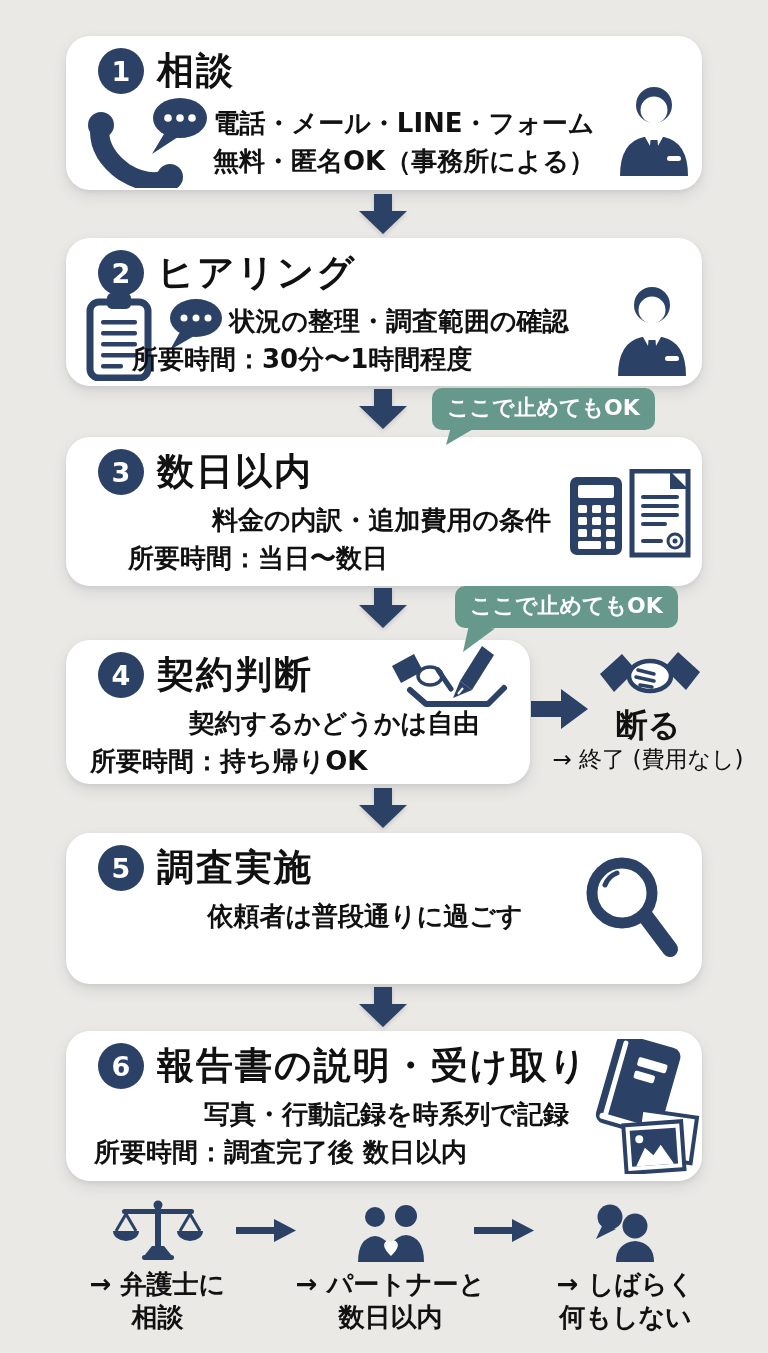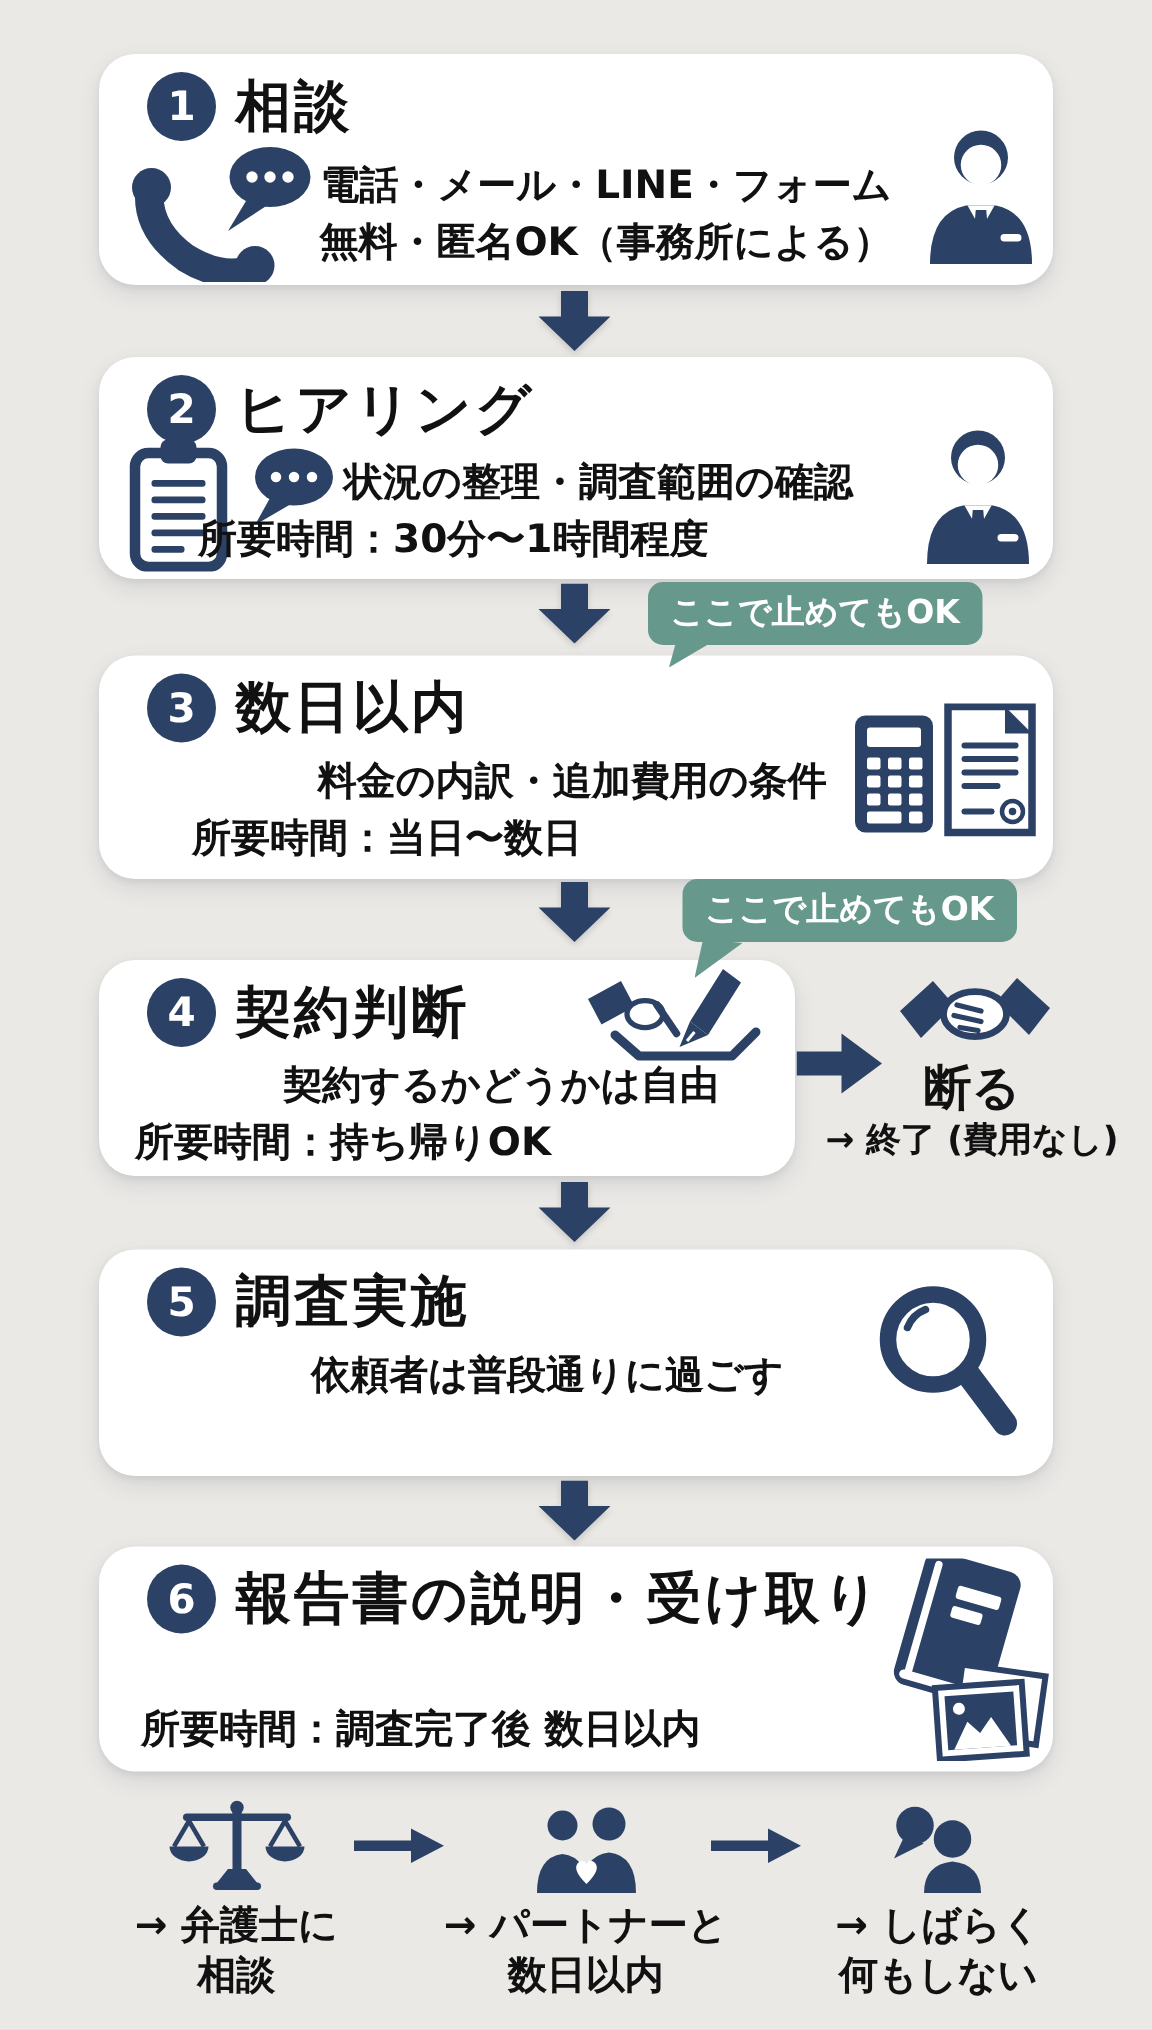--- a/index.html
+++ b/index.html
@@ -53,21 +53,21 @@
           background:var(--green);clip-path:polygon(0 100%,18% 0,100% 10%);}
   .bub1{left:432px;top:388px;}
   .bub2{left:455px;top:586px;}
   .bub2::after{left:8px;bottom:-24px;width:32px;height:26px;}
 
   .side-arrow{position:absolute;left:531px;top:688px;line-height:0;}
   .handshake-wrap{position:absolute;left:598px;top:644px;line-height:0;}
   .decline-label{position:absolute;left:563px;top:704px;width:170px;text-align:center;
                  font-size:32px;font-weight:bold;color:var(--text);}
   .decline-result{position:absolute;left:533px;top:744px;width:230px;text-align:center;
-                 font-size:23px;font-weight:bold;color:var(--text);white-space:nowrap;}
+                 font-size:23px;font-weight:normal;color:var(--text);white-space:nowrap;}
 
   .alt{position:absolute;top:1198px;text-align:center;}
   .alt1{left:55px;width:205px;} .alt2{left:288px;width:205px;} .alt3{left:518px;width:215px;}
   .alt .alt-icon{height:64px;display:flex;align-items:flex-end;justify-content:center;margin-bottom:6px;line-height:0;}
   .alt .alt-label{font-size:26px;font-weight:bold;color:var(--text);line-height:33px;white-space:nowrap;}
   .alt-arrow{position:absolute;line-height:0;}
   .aa1{left:236px;top:1216px;} .aa2{left:474px;top:1216px;}
 
   svg .nv{fill:var(--navy);}
   svg .wh{fill:#fff;}
@@ -263,20 +263,21 @@
     <svg width="48" height="40" viewBox="0 0 48 40">
         <polygon class="nv" points="15,0 33,0 33,17 48,17 24,40 0,17 15,17"></polygon>
       </svg>
   </div>
 
   <section class="card c6">
     <div class="card-header">
       <span class="badge">6</span>
       <span class="title">報告書の説明・受け取り</span>
     </div>
+    <div class="line line1">写真・行動記録を時系列で記録</div>
     <div class="line line2">所要時間：調査完了後 数日以内</div>
     <div class="icon icon-right">
       <svg width="115" height="135" viewBox="0 0 115 135">
         <g transform="rotate(16 55 55)">
           <rect class="nv" x="16" y="2" width="66" height="92" rx="9"></rect>
           <rect class="wh" x="23" y="8" width="5" height="80" rx="2.5"></rect>
           <rect class="wh" x="42" y="20" width="30" height="9" rx="2"></rect>
           <rect class="wh" x="42" y="34" width="21" height="8" rx="2"></rect>
           <rect class="wh" x="20" y="84" width="58" height="6" rx="3"></rect>
         </g>

